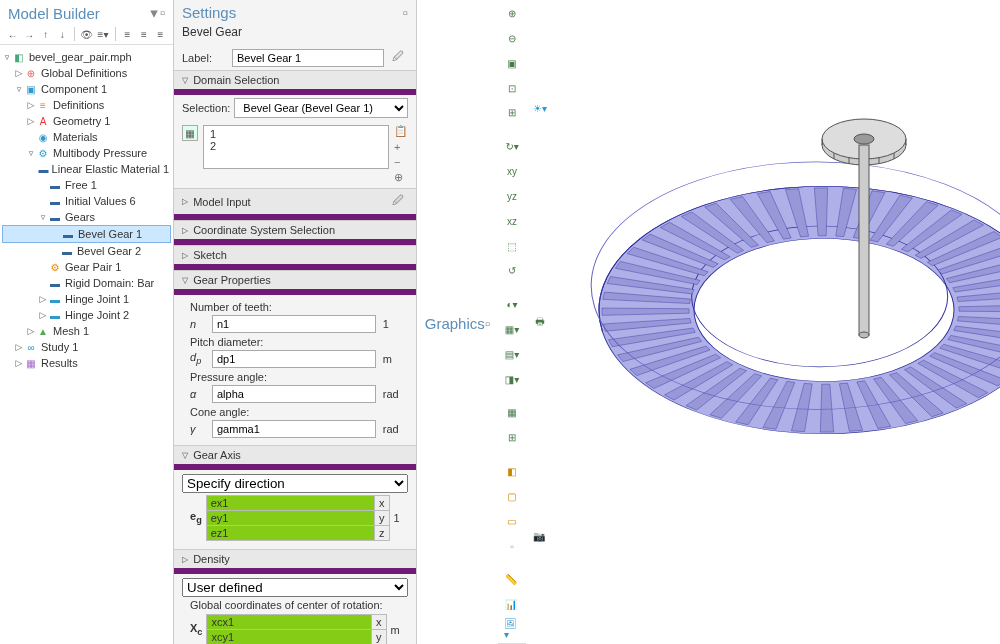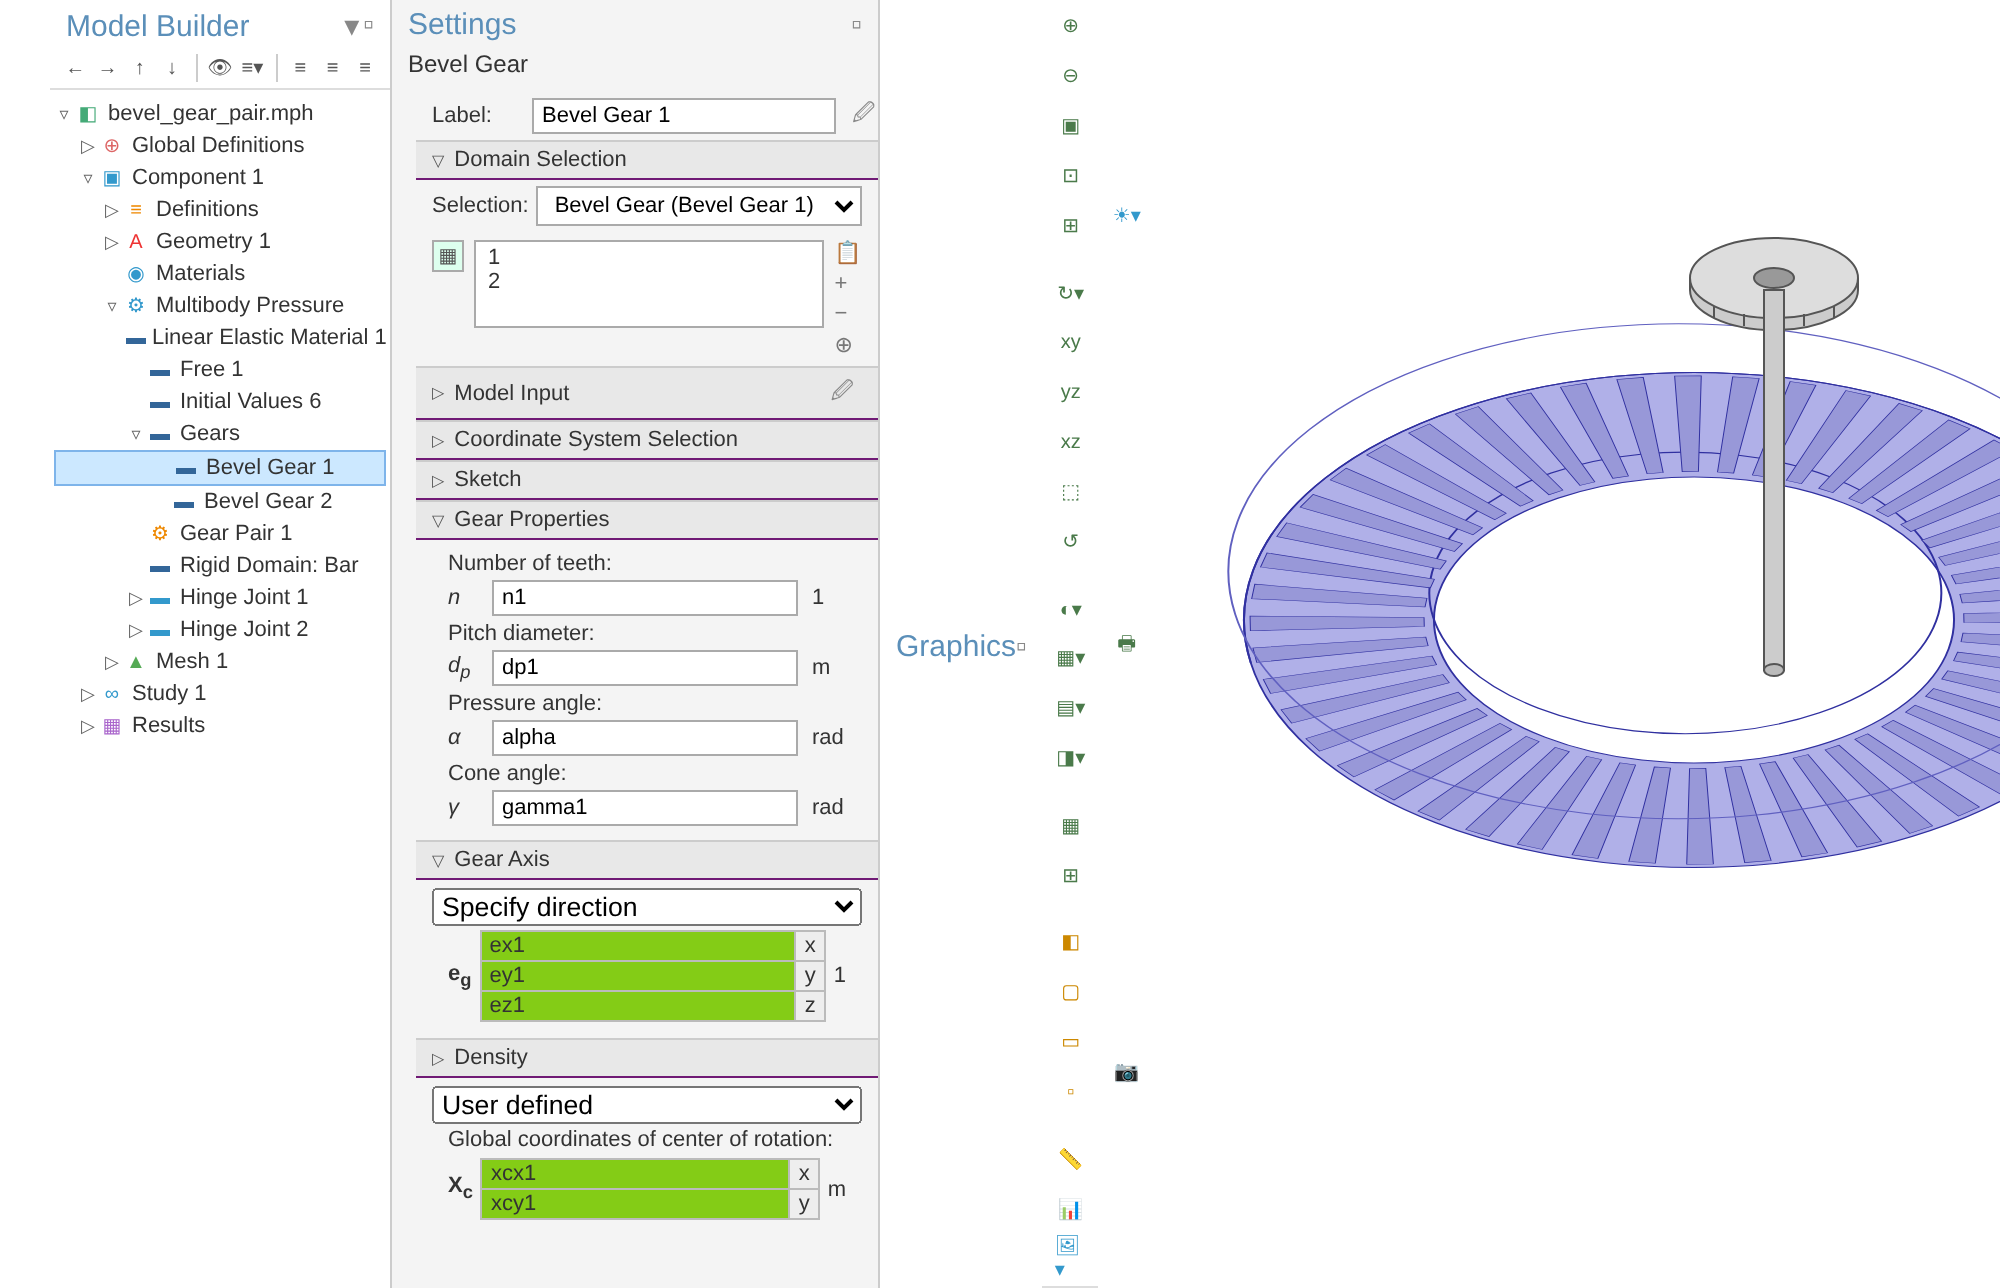--- a/index.html
+++ b/index.html
@@ -15,21 +15,21 @@
 .tree-node .arrow { width: 10px; text-align: center; color: #666; font-size: 9px; }
 .tree-node .ticon { width: 14px; height: 14px; margin-right: 3px; display: inline-flex; align-items: center; justify-content: center; font-size: 10px; }
 .tree-node.selected { background: #cce8ff; border: 1px solid #7eb4ea; }
 .ind-0 { padding-left: 0; } .ind-1 { padding-left: 12px; } .ind-2 { padding-left: 24px; } .ind-3 { padding-left: 36px; } .ind-4 { padding-left: 48px; }
 
 .settings { width: 244px; background: #f4f4f4; }
 .settings-sub { font-size: 12px; color: #333; padding: 2px 8px 6px; }
 .row { display: flex; align-items: center; padding: 3px 8px; gap: 4px; }
 .row label { min-width: 46px; color: #333; }
 .row input[type=text], .row select { flex: 1; font-size: 11px; padding: 2px 4px; border: 1px solid #aaa; background: #fff; }
-.section-hdr { background: #e8e8e8; border-top: 1px solid #ccc; border-bottom: 1px solid #701a75; padding: 3px 8px; cursor: pointer; display: flex; align-items: center; gap: 5px; color: #333; }
+.section-hdr { background: #e8e8e8; border-top: 1px solid #ccc; border-bottom: 6px solid #701a75; padding: 3px 8px; cursor: pointer; display: flex; align-items: center; gap: 5px; color: #333; }
 .section-hdr .tri { font-size: 8px; color: #555; }
 .section-hdr.closed .tri::before { content: "▷"; }
 .section-hdr:not(.closed) .tri::before { content: "▽"; }
 .section-body { padding: 4px 8px 6px; }
 .dom-box { border: 1px solid #aaa; background: #fff; height: 44px; padding: 2px 6px; font-size: 11px; flex: 1; }
 .dom-row { display: flex; align-items: flex-start; gap: 5px; padding: 4px 8px; }
 .side-icons { display: flex; flex-direction: column; gap: 3px; color: #777; }
 .field-label { padding: 2px 8px 1px; color: #333; }
 .param-row { display: flex; align-items: center; padding: 1px 8px; gap: 4px; }
 .param-row .sym { width: 18px; font-style: italic; }
@@ -40,26 +40,26 @@
 .vec-table td.coord { width: 14px; text-align: center; background: #eee; }
 .vec-wrap { display: flex; align-items: center; gap: 4px; padding: 2px 8px; }
 .pencil { color: #888; cursor: pointer; padding: 0 4px; }
 
 .graphics { flex: 1; display: flex; }
 .g-toolbar { display: flex; flex-wrap: wrap; gap: 2px; padding: 2px 6px; border-bottom: 1px solid #ddd; align-items: center; }
 .g-toolbar .tb-icon { color: #4a7a4a; }
 .g-canvas { flex: 1; background: #fff; position: relative; }
 .logo { position: absolute; top: 6px; right: 8px; width: 18px; height: 18px; }
 svg { display: block; }
-.settings-content { flex: 1; overflow-y: auto; margin-left: 12px; }
+.settings-content { flex: 1; overflow-y: auto; }
 </style>
 </head>
 <body>
 
-<div class="panel" style="width:196px;padding-left:25px;">
+<div class="panel" style="width:174px;">
   <div class="panel-title">
     <span>Model Builder</span>
     <span class="icons">
       <span>▾</span>
       <span>▫</span>
     </span>
   </div>
   <div class="toolbar">
     <span class="tb-icon">←</span>
     <span class="tb-icon">→</span>

